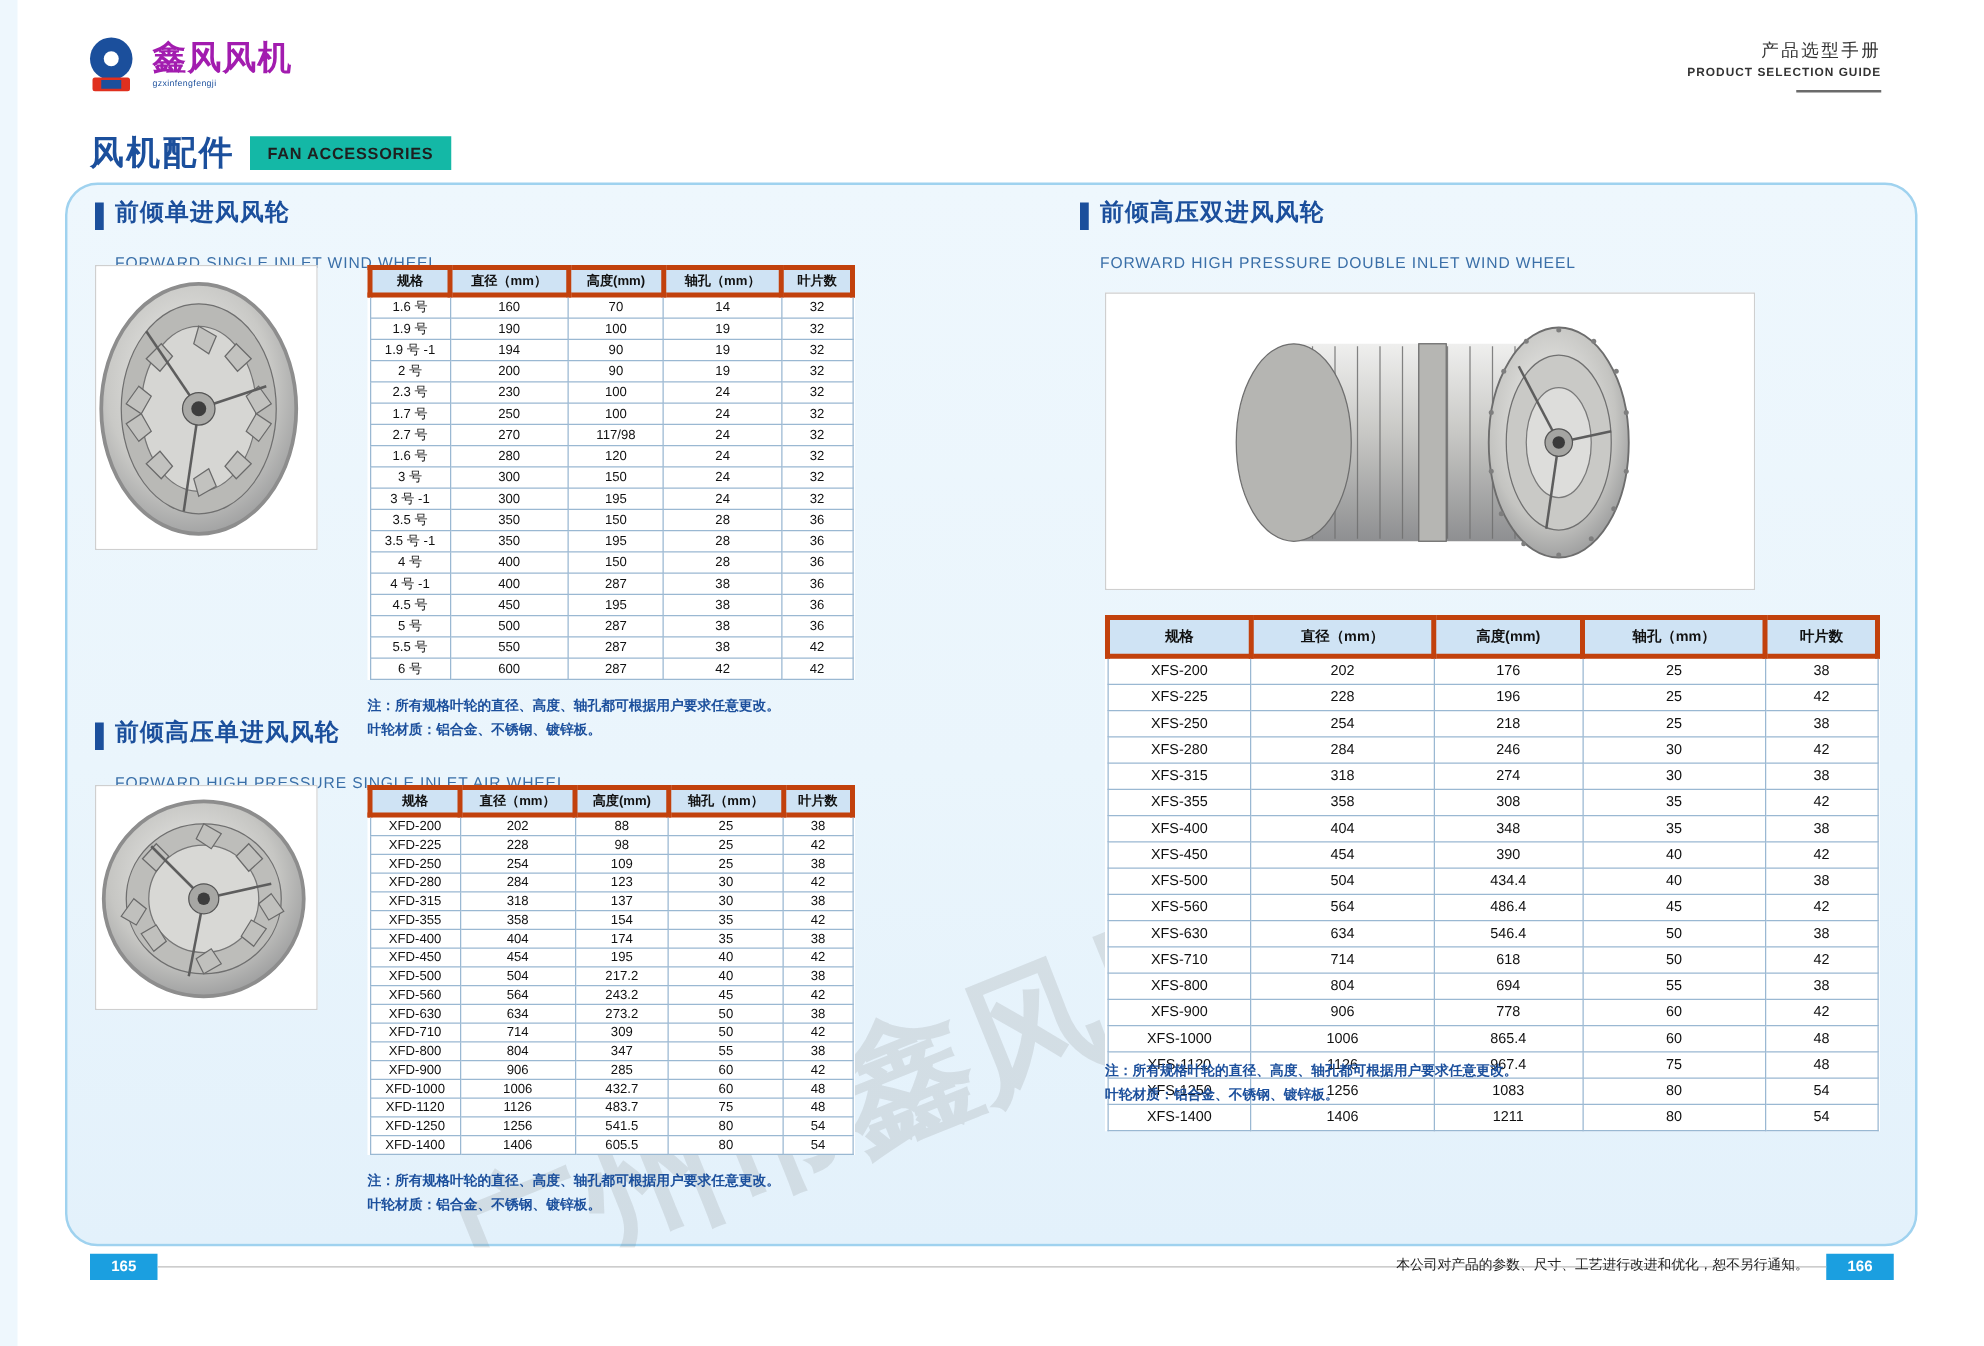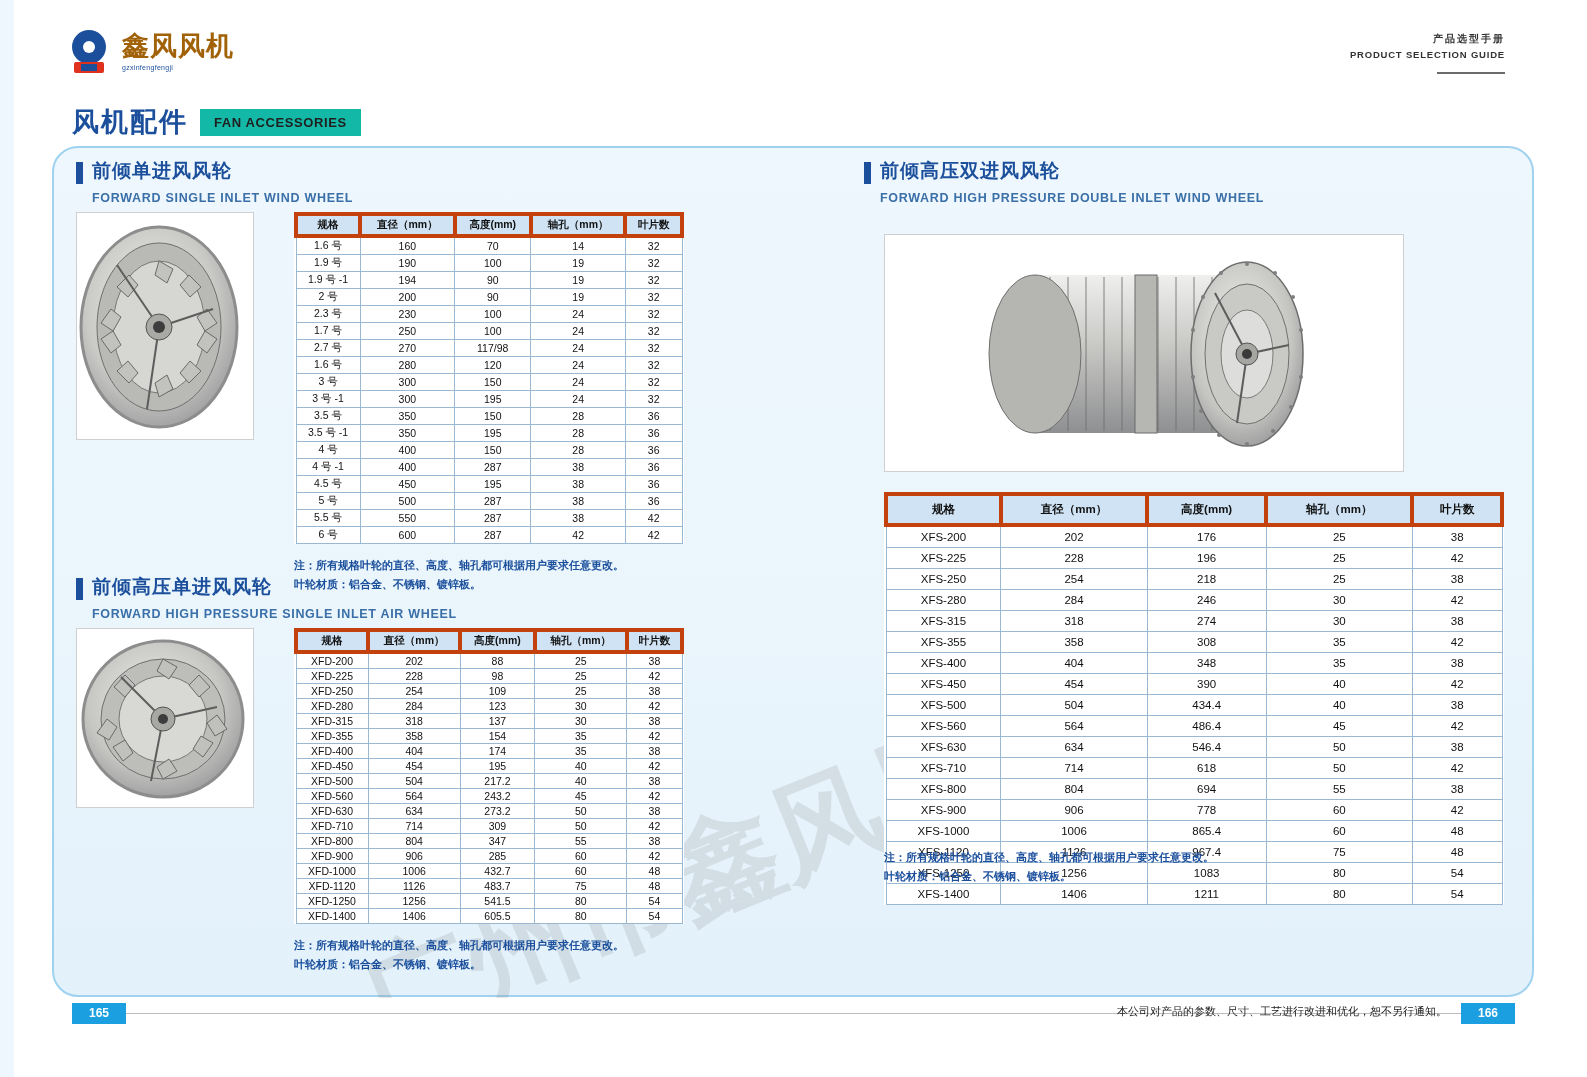--- a/index.html
+++ b/index.html
@@ -37,30 +37,30 @@
   }
   .logo-base {
     position:absolute; left:2px; top:32px; width:30px; height:11px;
     background:#e0301e; border-radius:2px;
   }
   .logo-base:after {
     content:""; position:absolute; left:7px; top:2px; width:16px; height:7px;
     background:#1b4f9c;
   }
   .logo-text-cn {
-    font-size:27px; font-weight:bold; color:#a16207; letter-spacing:1px;
+    font-size:27px; font-weight:bold; color:#a21caf; letter-spacing:1px;
     line-height:1;
   }
   .logo-text-en {
     font-size:7px; color:#1b4f9c; letter-spacing:0.3px; margin-top:4px;
   }
   .header-right {
     position:absolute; right:82px; top:32px; text-align:right;
   }
-  .header-right .cn { font-size:10px; color:#333; letter-spacing:2px; font-weight:bold;}
+  .header-right .cn { font-size:14px; color:#333; letter-spacing:2px; font-weight:normal;}
   .header-right .en { font-size:9.5px; color:#333; letter-spacing:0.8px; font-weight:bold; margin-top:3px;}
   .header-rule {
     position:absolute; right:82px; top:72px; width:68px; height:2px; background:#6b6b6b;
   }
 
   
   .title-block {
     position:absolute; left:72px; top:104px; display:flex; align-items:center; gap:12px;
   }
   .title-cn {
@@ -81,22 +81,22 @@
   
   .sec-head { position:absolute; }
   .sec-bar {
     position:absolute; left:0; top:2px; width:7px; height:22px; background:#1b4f9c;
   }
   .sec-cn {
     margin-left:16px; font-size:19px; font-weight:bold; color:#1b4f9c; letter-spacing:1px;
     line-height:22px;
   }
   .sec-en {
-    margin-left:16px; font-size:12.5px; color:#3a6fa8; letter-spacing:0.7px; margin-top:9px;
-    font-weight:bold;
+    margin-left:16px; font-size:12.5px; color:#3a6fa8; letter-spacing:0.7px; margin-top:21px;
+    font-weight:normal;
   }
 
   
   .photo {
     position:absolute; background:#ffffff; border:1px solid #cfcfcf; overflow:hidden;
   }
   .photo svg { display:block; }
 
   
   table.spec {

